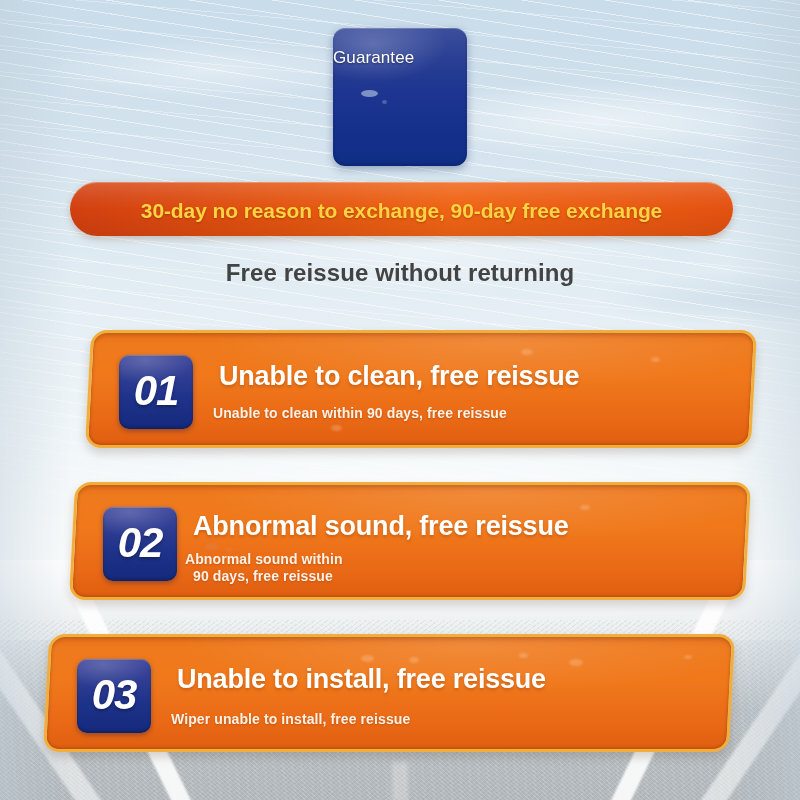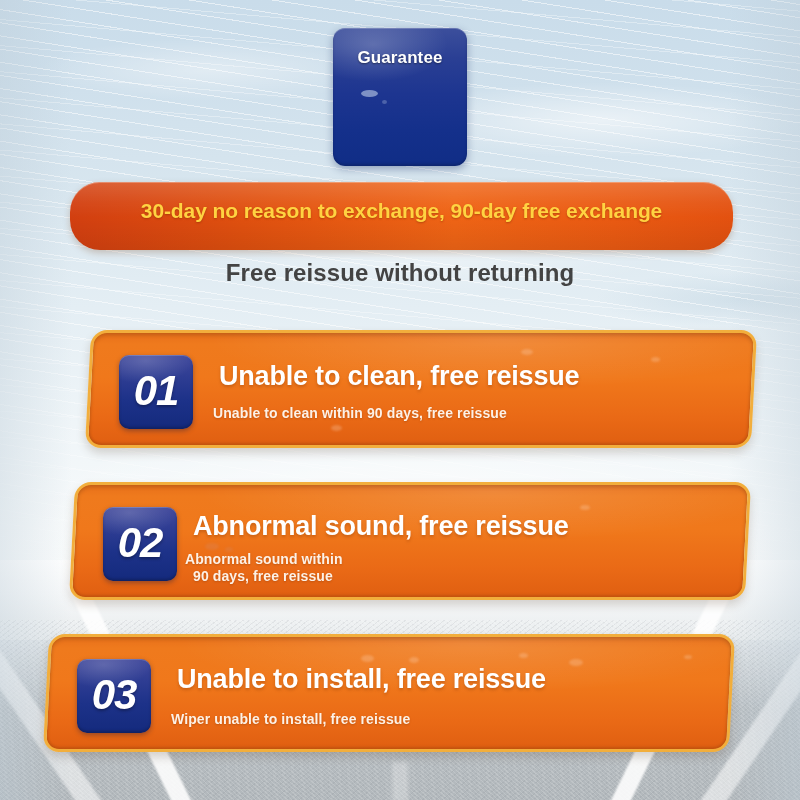--- a/index.html
+++ b/index.html
@@ -118,42 +118,41 @@
       radial-gradient(ellipse 120px 60px at 30% 12%, rgba(255,255,255,0.22), rgba(255,255,255,0) 62%),
       linear-gradient(to bottom, #3c4f9c 0%, #2a3f94 22%, #1d3590 48%, #14308b 74%, #102d86 100%);
     box-shadow:
       0 3px 9px rgba(40,60,110,0.40),
       inset 0 1px 0 rgba(255,255,255,0.22),
       inset 0 -2px 3px rgba(0,0,0,0.18);
   }
   .guarantee-label {
     position: absolute;
     left: 0; right: 0; top: 20px;
-    text-align: center;
     color: #ffffff;
     font-size: 17px;
-    font-weight: bold;
+    font-weight: normal;
     letter-spacing: 0.1px;
     text-shadow: 0 1px 2px rgba(0,0,0,0.45);
   }
   .guarantee-drop {
     position: absolute;
     left: 28px; top: 62px;
     width: 17px; height: 7px;
     border-radius: 50%;
     background: rgba(205,220,240,0.55);
     filter: blur(0.7px);
   }
   .guarantee-drop.d2 { left: 49px; top: 72px; width: 5px; height: 4px; opacity: 0.5; }
 
   
   .pill {
     position: absolute;
     left: 70px; top: 182px;
-    width: 663px; height: 68px;
+    width: 663px; height: 54px;
     border-radius: 30px;
     background:
       linear-gradient(to bottom,
         rgba(255,255,255,0.16) 0%,
         rgba(255,255,255,0.05) 30%,
         rgba(0,0,0,0.00) 52%,
         rgba(0,0,0,0.07) 100%),
       linear-gradient(to right, #d23f10 0%, #e0500f 26%, #ef6415 58%, #ea5a12 82%, #e35110 100%);
     box-shadow:
       0 3px 7px rgba(120,60,20,0.26),

